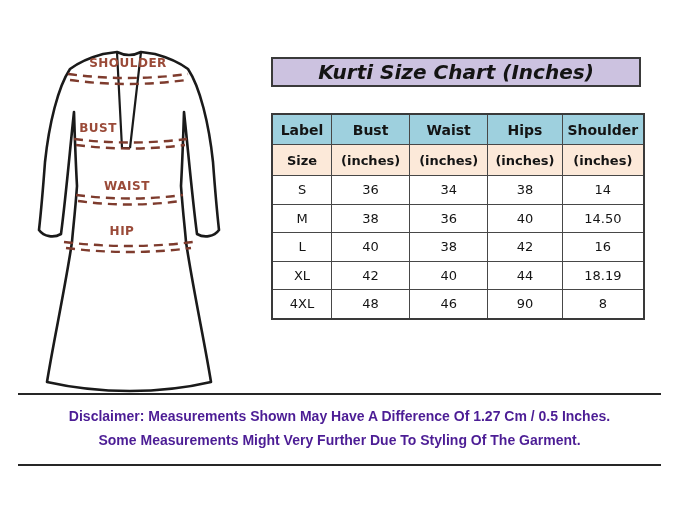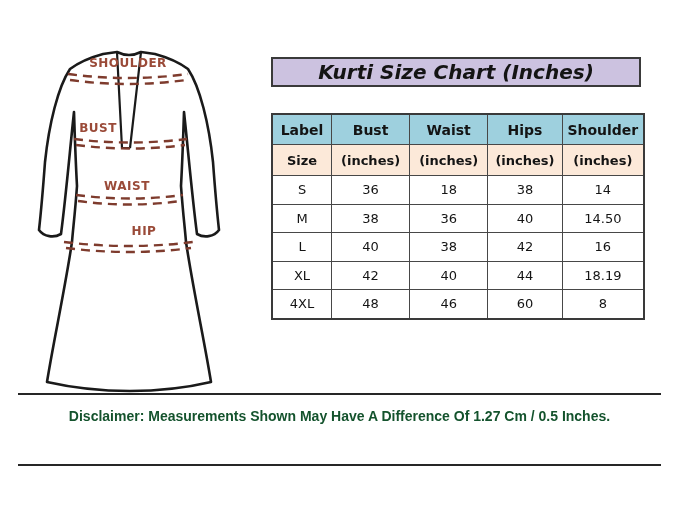--- a/index.html
+++ b/index.html
@@ -21,21 +21,21 @@
     font-size: 12px;
     font-weight: bold;
     color: #9a4a38;
     letter-spacing: 0.5px;
     text-align: center;
     white-space: nowrap;
   }
   .glabel-shoulder { left: 53px; top: 12px;  width: 90px; }
   .glabel-bust     { left: 38px; top: 77px;  width: 60px; }
   .glabel-waist    { left: 67px; top: 135px; width: 60px; }
-  .glabel-hip      { left: 84px; top: 180px; width: 60px; }
+  .glabel-hip      { left: 62px; top: 180px; width: 60px; }
 
   
   .title-box {
     position: absolute;
     left: 271px; top: 57px;
     width: 370px; height: 30px;
     box-sizing: border-box;
     background: #ccc2e0;
     border: 2px solid #3a3a3a;
     display: flex; align-items: center; justify-content: center;
@@ -72,21 +72,21 @@
   .rule-bottom { top: 464px; }
   .disclaimer {
     position: absolute;
     left: 18px; top: 404px;
     width: 643px;
     text-align: center;
     font-family: "Liberation Sans", sans-serif;
     font-size: 14px;
     font-weight: bold;
     line-height: 24px;
-    color: #14532d;
+    color: #4c1d95;
   }
 </style>
 </head>
 <body>
 
 <div class="canvas">
 
   <div class="garment">
     <svg width="200" height="350" viewBox="0 0 200 350">
 
@@ -156,21 +156,21 @@
         <td>(inches)</td>
         <td>(inches)</td>
         <td>(inches)</td>
         <td>(inches)</td>
       </tr>
     </thead>
     <tbody>
       <tr class="data-row">
         <td>S</td>
         <td>36</td>
-        <td>18</td>
+        <td>34</td>
         <td>38</td>
         <td>14</td>
       </tr>
       <tr class="data-row">
         <td>M</td>
         <td>38</td>
         <td>36</td>
         <td>40</td>
         <td>14.50</td>
       </tr>
@@ -185,25 +185,26 @@
         <td>XL</td>
         <td>42</td>
         <td>40</td>
         <td>44</td>
         <td>18.19</td>
       </tr>
       <tr class="data-row">
         <td>4XL</td>
         <td>48</td>
         <td>46</td>
-        <td>60</td>
+        <td>90</td>
         <td>8</td>
       </tr>
     </tbody>
   </table>
 
   <div class="rule rule-top"></div>
   <div class="disclaimer">
     <div>Disclaimer: Measurements Shown May Have A Difference Of 1.27 Cm / 0.5 Inches.</div>
+    <div>Some Measurements Might Very Further Due To Styling Of The Garment.</div>
   </div>
   <div class="rule rule-bottom"></div>
 
 </div>
 
 </body></html>

